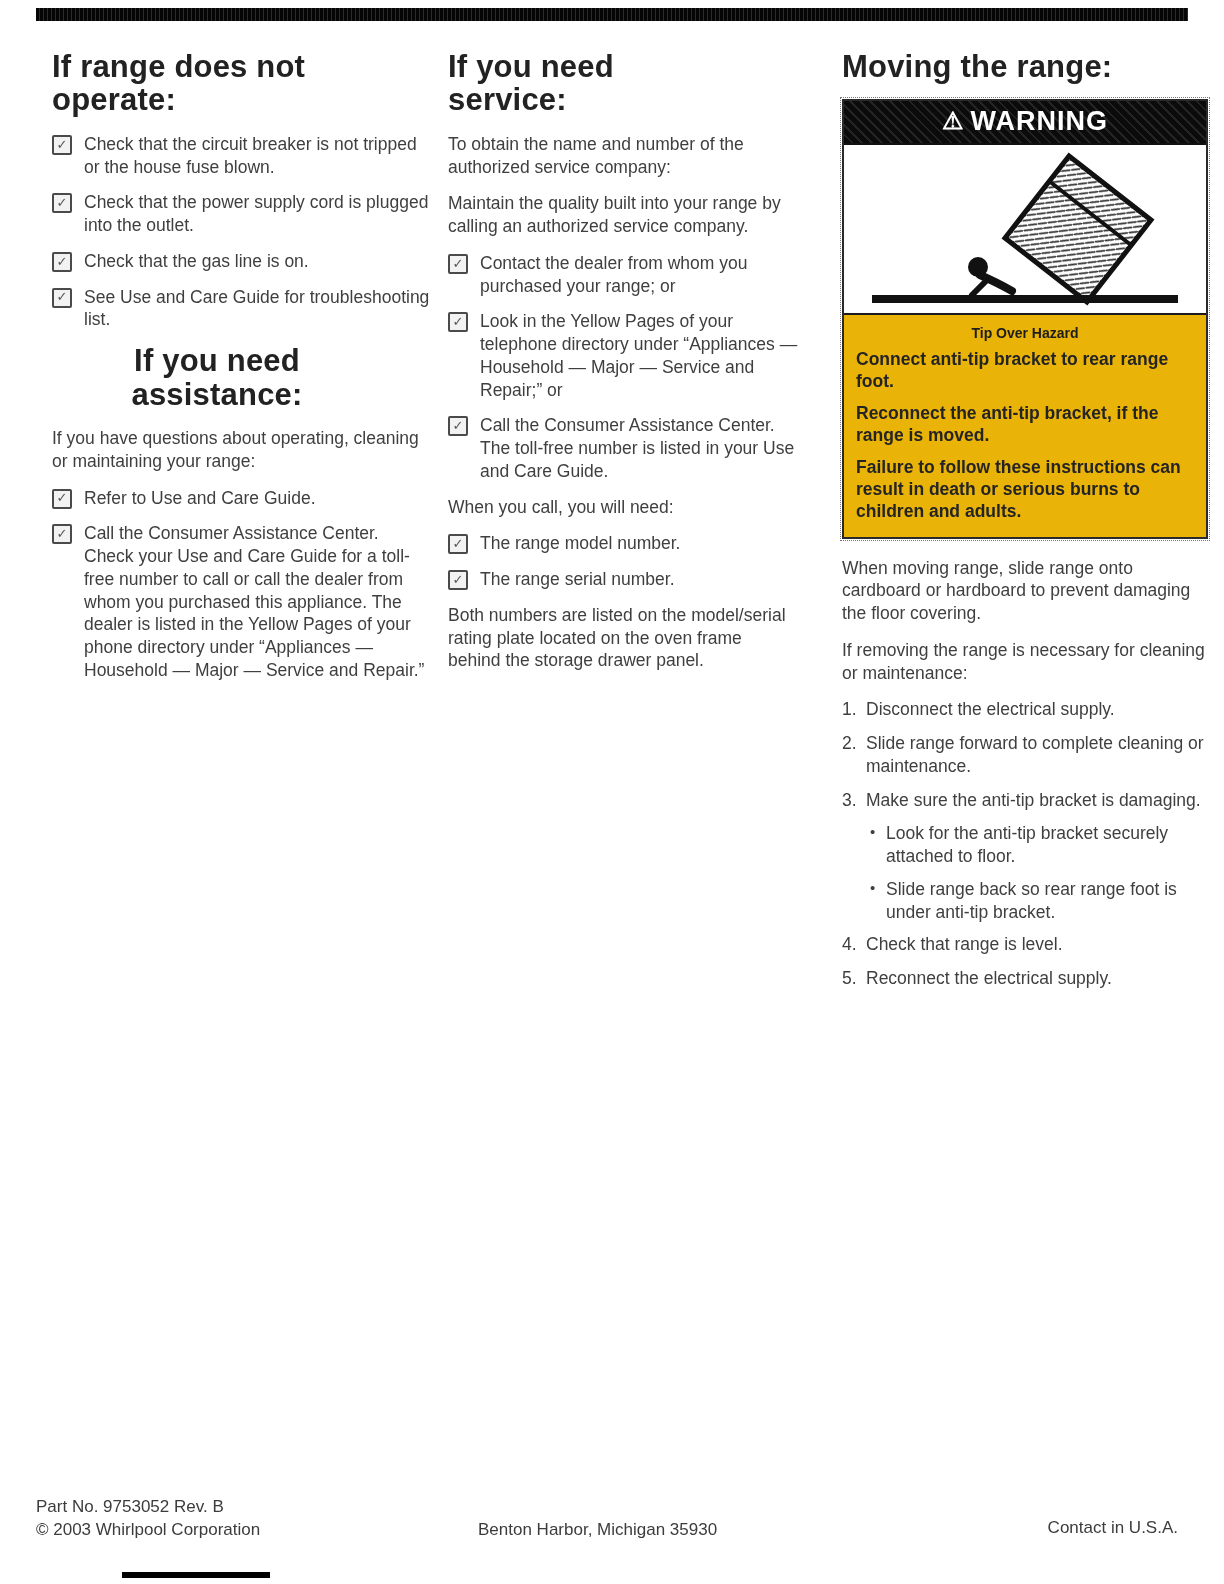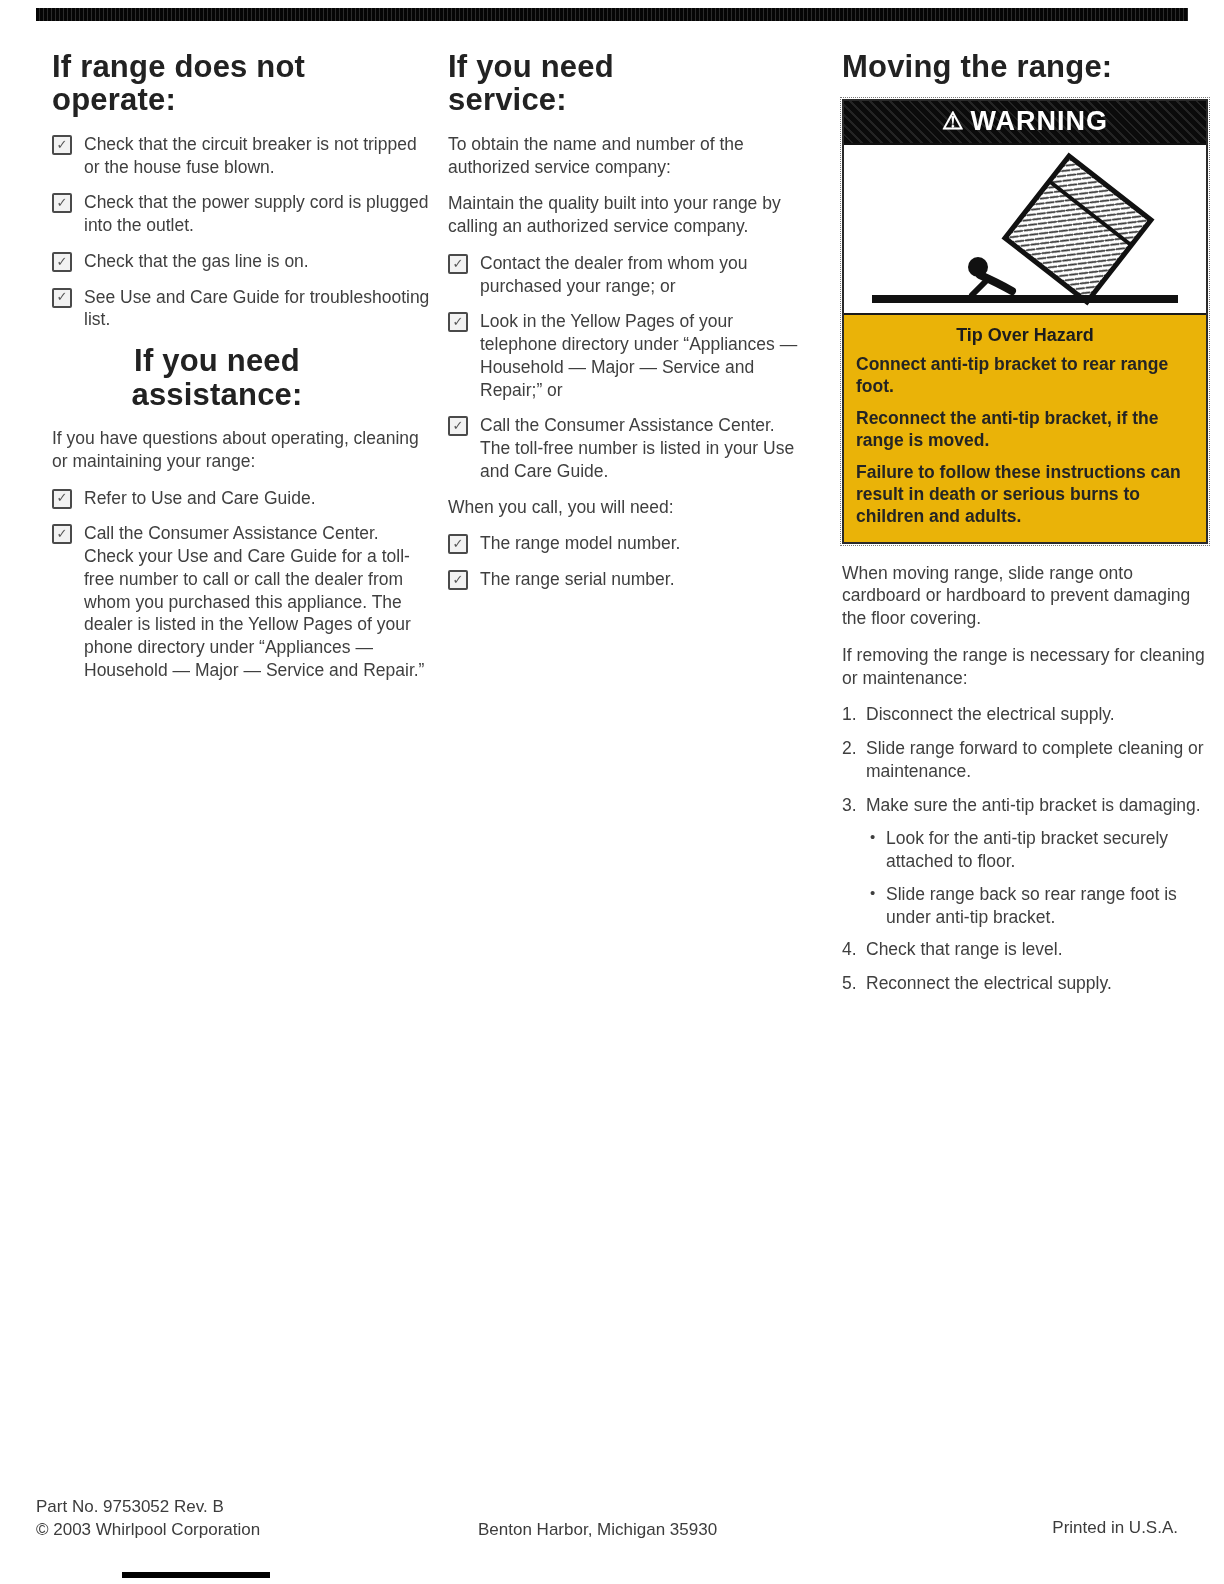--- a/index.html
+++ b/index.html
@@ -38,21 +38,21 @@
     background:#eab308;margin:2px 0 18px 0;
   }
   .warn-header{
     background:repeating-linear-gradient(45deg,#0b0b0b 0 5px,#242424 5px 7px);
     color:#fff;text-align:center;font-weight:900;font-size:27px;
     padding:5px 0 6px 0;letter-spacing:1px;border-bottom:2px solid #111;
   }
   .warn-header .tri{font-size:24px;margin-right:6px;vertical-align:1px;}
   .warn-pic{height:168px;border-bottom:2px solid #1a1a1a;display:flex;align-items:flex-end;justify-content:center;background:#fff;}
   .warn-body{padding:8px 12px 12px 12px;color:#242424;}
-  .hazard-title{text-align:center;font-weight:800;font-size:18px;margin:2px 0 8px 0;color:#1d1d1d;}
+  .hazard-title{text-align:center;font-weight:800;font-size:14px;margin:2px 0 8px 0;color:#1d1d1d;}
   .warn-line{font-weight:700;font-size:17.5px;line-height:1.25;margin:0 0 10px 0;}
   .warn-line:last-child{margin-bottom:2px;}
   
   .step{display:flex;font-size:17.5px;line-height:1.3;margin:0 0 11px 0;}
   .step-num{flex:0 0 24px;}
   .step .txt{flex:1;}
   .substep{display:flex;font-size:17.5px;line-height:1.3;margin:0 0 10px 28px;}
   .substep .bullet{flex:0 0 16px;font-size:15px;}
   .substep .txt{flex:1;}
   
@@ -125,20 +125,21 @@
 
       <div class="check-item">
         <span class="cb">✓</span>
         <span class="txt">The range model number.</span>
       </div>
       <div class="check-item">
         <span class="cb">✓</span>
         <span class="txt">The range serial number.</span>
       </div>
 
+      <p class="para">Both numbers are listed on the model/serial rating plate located on the oven frame behind the storage drawer panel.</p>
     </div>
 
     <div class="col3">
       <h2 class="colhead">Moving the range:</h2>
 
       <div class="warnbox">
         <div class="warn-header">
           <span class="tri">⚠</span><span>WARNING</span>
         </div>
 
@@ -204,16 +205,16 @@
         <span class="txt">Reconnect the electrical supply.</span>
       </div>
     </div>
   </div>
 
   <div class="footer-left">
     <div>Part No. 9753052 Rev. B</div>
     <div>© 2003 Whirlpool Corporation</div>
   </div>
   <div class="footer-center">Benton Harbor, Michigan 35930</div>
-  <div class="footer-right">Printed in U.S.A.</div>
+  <div class="footer-right">Contact in U.S.A.</div>
   <div class="bottom-mark"></div>
 
 </div>
 
 </body></html>

